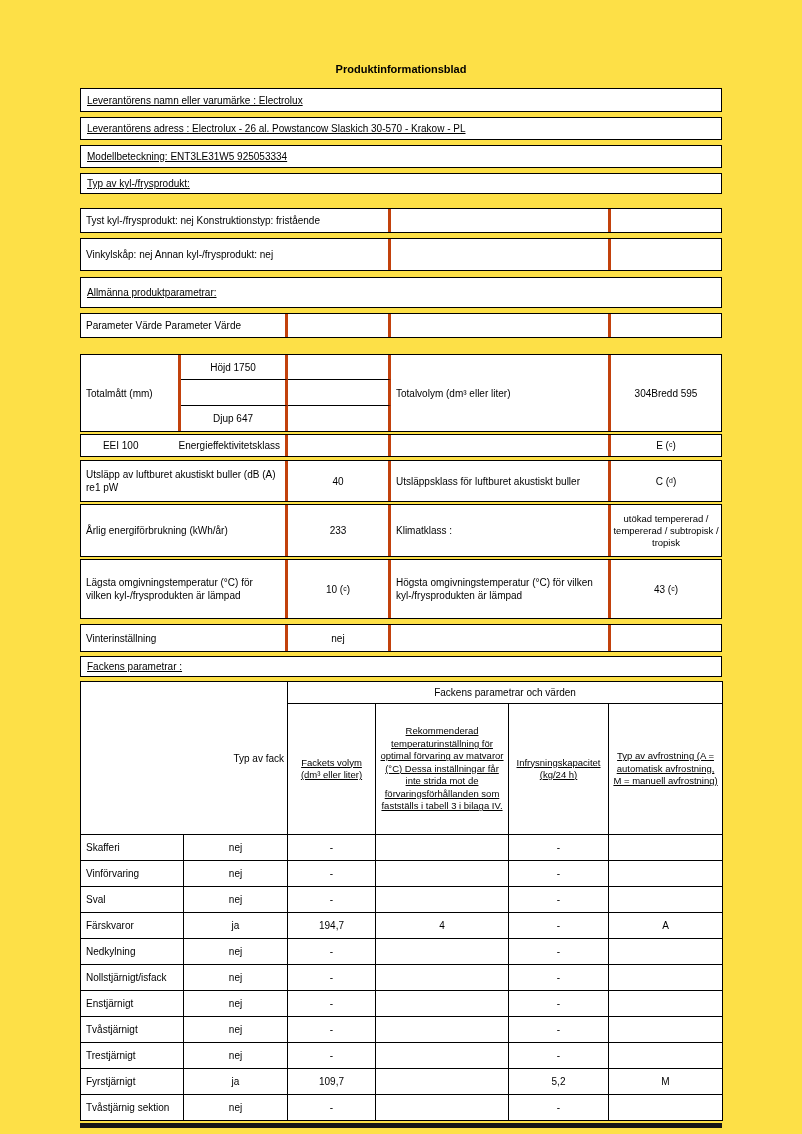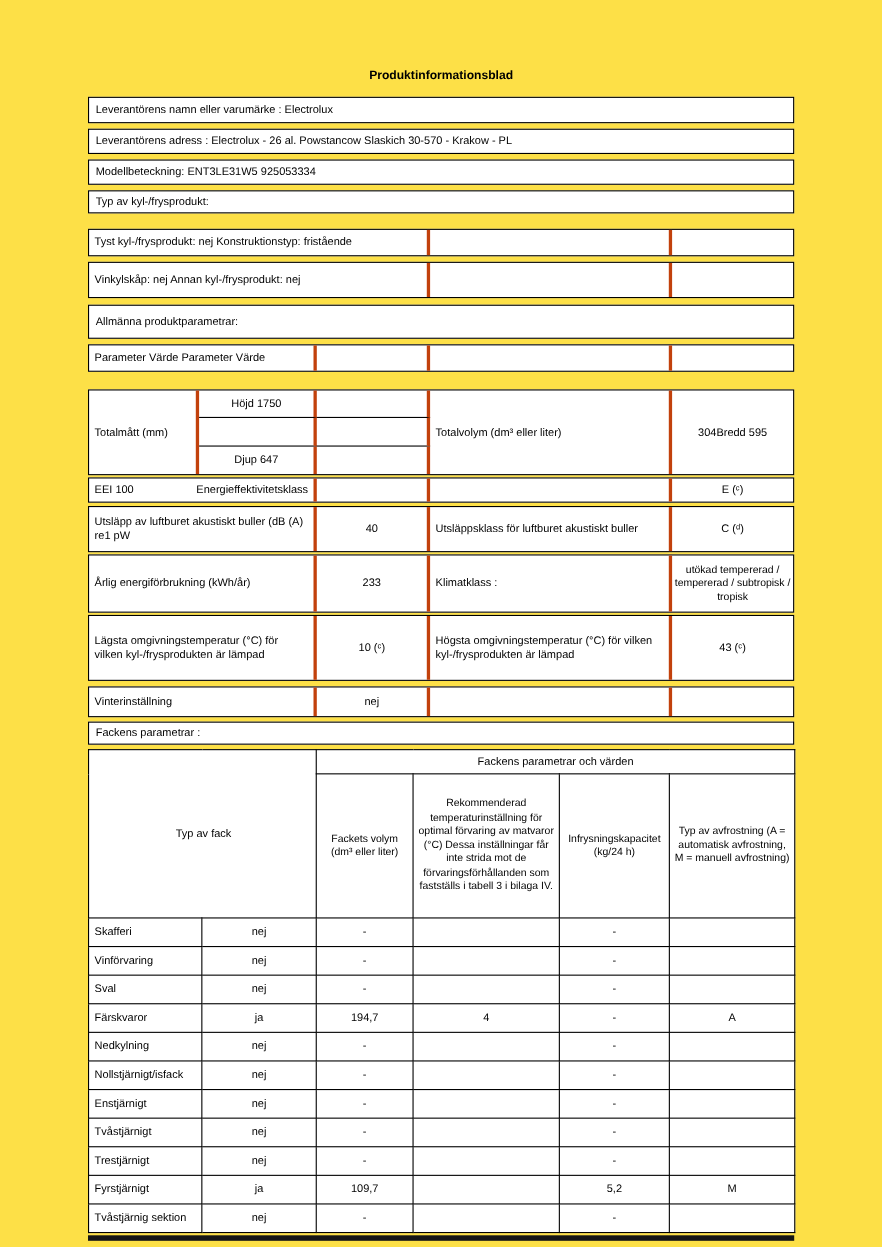--- a/index.html
+++ b/index.html
@@ -8,36 +8,36 @@
     position:relative; width:802px; height:1134px; background:#fde047;
     font-family:"Liberation Sans","DejaVu Sans",sans-serif;
     font-size:10px; line-height:13px; color:#000; overflow:hidden;
   }
   .doc-title {
     position:absolute; top:63px; left:0; width:802px;
     text-align:center; font-weight:bold; font-size:11px;
   }
   .content { position:absolute; left:80px; top:88px; width:642px; }
   .box { border:1px solid #000; margin-bottom:5px; background:#fff; }
-  .plain { display:flex; align-items:center; padding:0 6px; }
+  .plain { display:flex; align-items:center; padding:0 6px;text-decoration:underline; }
   .g3 { display:grid; grid-template-columns:310px 220px 1fr; }
   .g4 { display:grid; grid-template-columns:207px 103px 220px 1fr; }
   .dims { display:grid; grid-template-columns:100px 107px 103px 220px 1fr; grid-template-rows:1fr 1fr 1fr; }
   .c { display:flex; align-items:center; padding:1px 5px; }
   .bR { border-right:3px solid #c2410c; }
   .bB { border-bottom:1px solid #000; }
   .ctr { justify-content:center; text-align:center; padding:1px 2px; }
-  .between { justify-content:space-between; }
+  .between { justify-content:flex-end;gap:40px; }
   .small { font-size:9.5px; line-height:12px; }
   
   table.comp { border-collapse:collapse; table-layout:fixed; width:642px; background:#fff; }
   table.comp td { border:1px solid #000; text-align:center; vertical-align:middle; padding:1px 3px; }
   table.comp td.name { text-align:left; padding-left:5px; white-space:nowrap; }
-  table.comp td.typfack { text-align:center; padding-left:5px; }
-  table.comp .th { font-size:9.5px; line-height:12.5px; }
+  table.comp td.typfack { text-align:right; padding-left:5px; }
+  table.comp .th { font-size:9.5px; line-height:12.5px;text-decoration:underline; }
   tr.title-row { height:22px; }
   tr.hdr-row { height:131px; }
   tr.data-row { height:26px; }
   .cutbar { height:5px; background:#161616; margin-top:2px; width:642px; }
 </style>
 </head>
 <body>
 
 <div class="page">
 

